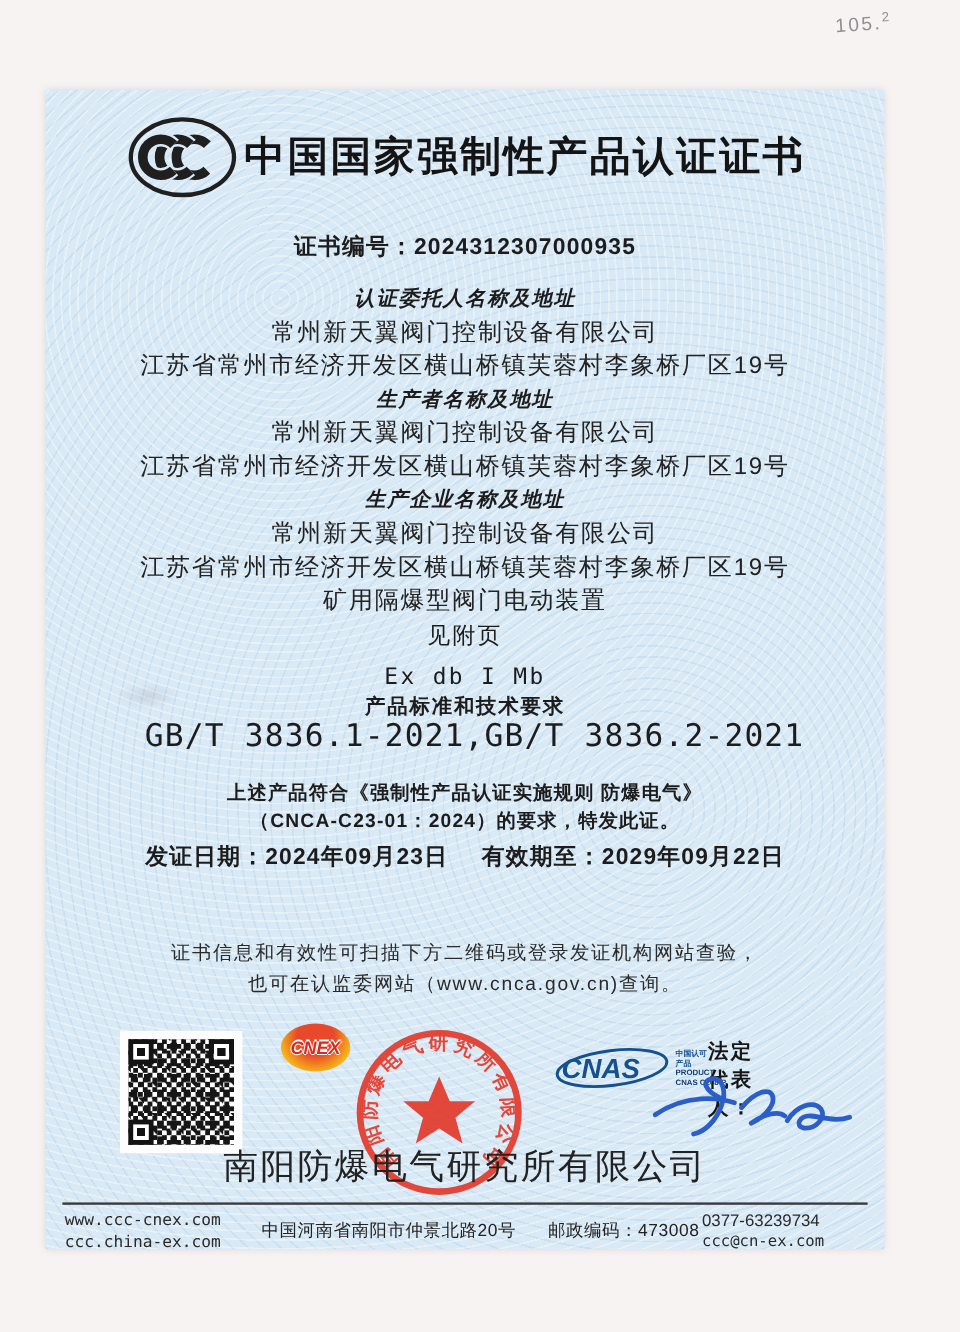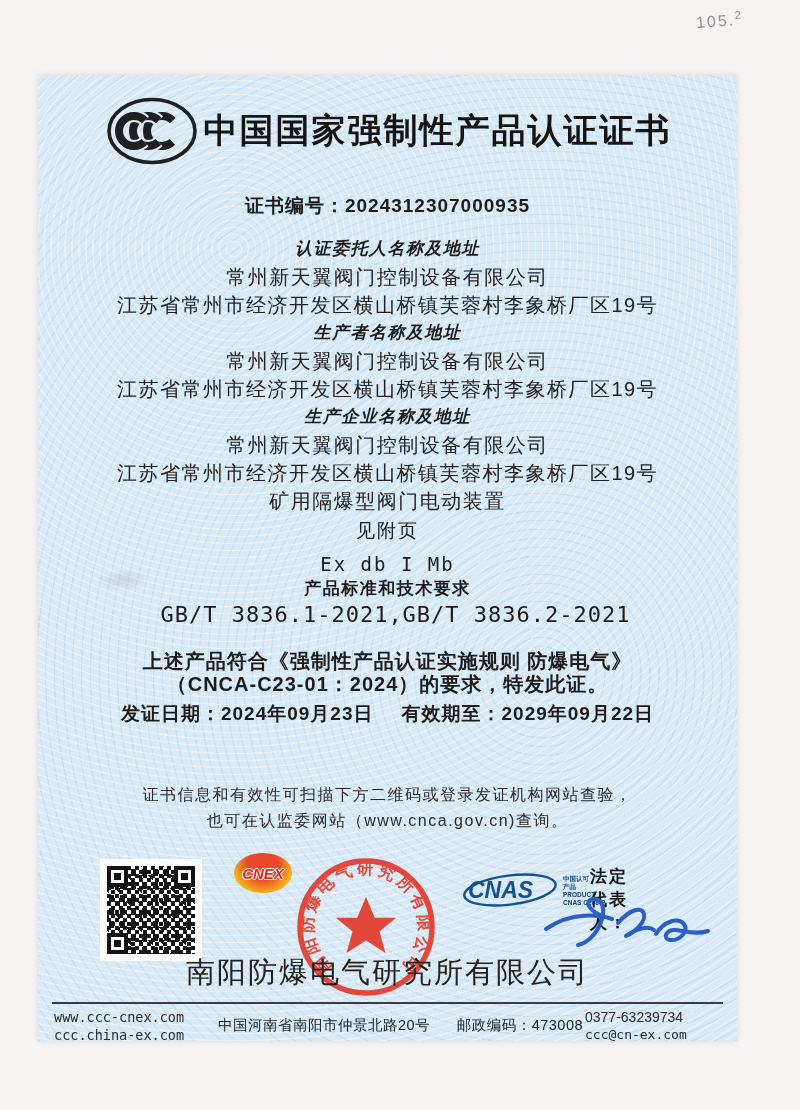--- a/index.html
+++ b/index.html
@@ -36,24 +36,24 @@
 
   .cert-no { margin-top:26px; text-align:center; font-size:19px; font-weight:bold; letter-spacing:1px; }
 
   
   .stack { margin-top:16px; text-align:center; }
   .h-line { font-size:17px; font-weight:bold; line-height:28px; letter-spacing:1.5px;font-style:italic; }
   .v-line { font-size:20px; line-height:28px; letter-spacing:1.5px; color:#222; }
   .attach-line { margin-top:2px; font-size:19px; line-height:28px; letter-spacing:2px; }
   .ex-line { margin-top:6px; font-size:19px; line-height:26px; letter-spacing:2px; font-family:"DejaVu Sans Mono", monospace; }
   .std-h { font-size:17px; font-weight:bold; line-height:24px; letter-spacing:1.5px; }
-  .std-v { font-size:22px; line-height:27px; letter-spacing:1px; font-family:"DejaVu Sans Mono", monospace;padding-left:16px; }
+  .std-v { font-size:26px; line-height:27px; letter-spacing:1px; font-family:"DejaVu Sans Mono", monospace;padding-left:16px; }
 
   .statement { margin-top:22px; text-align:center; font-weight:bold; }
-  .statement .s-line { font-size:20px; line-height:23px; letter-spacing:1px; }
+  .statement .s-line { font-size:16px; line-height:23px; letter-spacing:1px; }
   .date-line { margin-top:5px; font-size:19px; font-weight:bold; letter-spacing:1px; }
   .date-line .gap { display:inline-block; width:28px; }
 
   .note { margin-top:55px; text-align:center; font-size:16px; line-height:26px; letter-spacing:1.5px; color:#2a2a2a; }
 
   
   .marks { position:absolute; left:0; top:770px; width:575px; height:210px; }
 
   .qr-wrap { position:absolute; left:62px; top:14px; width:102px; height:102px; background:#fdfdfd; padding:7px; }
   .qr {

